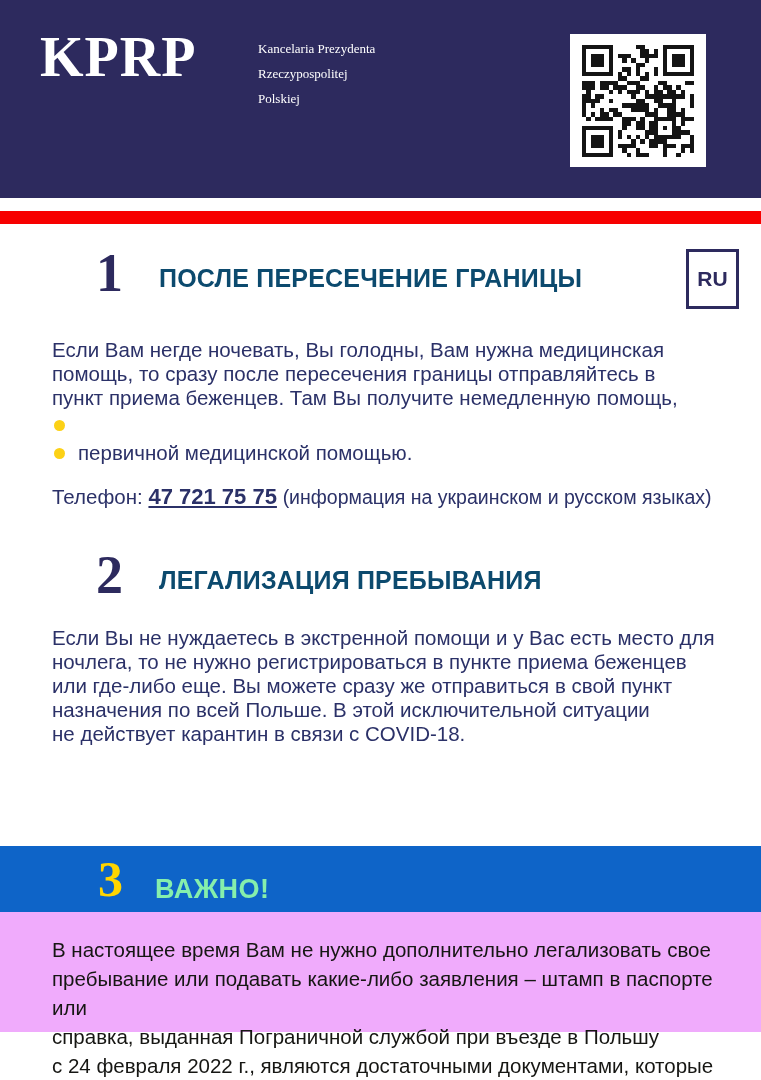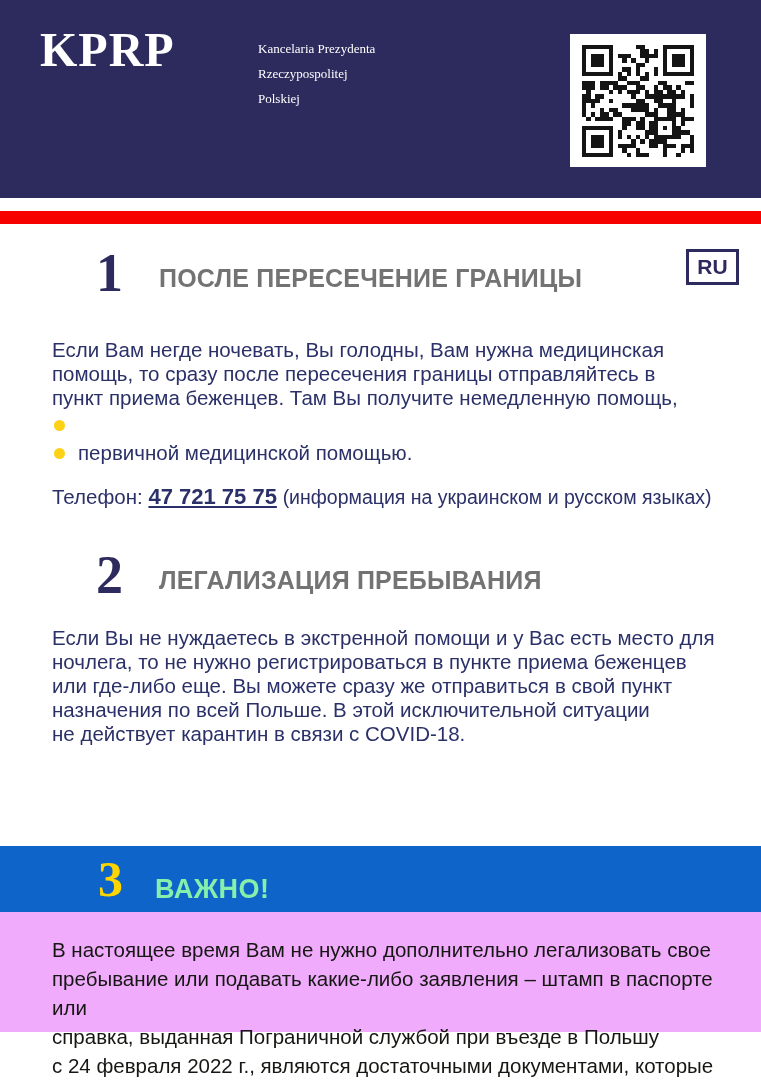--- a/index.html
+++ b/index.html
@@ -5,53 +5,53 @@
 <style>
   * { margin:0; padding:0; box-sizing:border-box; }
   html,body { background:#ffffff; }
   .page {
     width:761px; height:1080px; position:relative; overflow:hidden;
     background:#ffffff; font-family:"Liberation Sans", sans-serif;
   }
   
   .masthead { height:198px; background:#2d2a5e; position:relative; }
   .logo {
-    position:absolute; left:40px; top:17px;
+    position:absolute; left:40px; top:24px;
     font-family:"Liberation Serif", serif; font-weight:bold;
-    font-size:48px; line-height:66px; color:#ffffff; letter-spacing:1px;
+    font-size:56px; line-height:66px; color:#ffffff; letter-spacing:1px;
   }
   .org {
     position:absolute; left:258px; top:36px;
     font-family:"Liberation Serif", serif; font-size:13px; line-height:25px;
     color:#ffffff; white-space:pre-line;
   }
   .qr-box {
     position:absolute; left:570px; top:34px; width:136px; height:133px;
     background:#ffffff; display:flex; align-items:center; justify-content:center;
   }
   
   .flag-white { height:13px; background:#ffffff; }
   .flag-red   { height:13px; background:#f70000; }
   
   .content { height:622px; position:relative; color:#2b3168; }
   .lang-badge {
-    position:absolute; top:25px; left:686px; width:53px; height:36px;
+    position:absolute; top:25px; left:686px; width:53px; height:60px;
     border:3px solid #2d2a5e; display:flex; align-items:center; justify-content:center;
     font-weight:bold; font-size:21px; color:#2d2a5e; background:#ffffff;
   }
   .sec-head { display:flex; align-items:baseline; gap:36px; padding-left:96px; }
   #sec1 { padding-top:24px; }
   #sec2 { padding-top:40px; }
   .sec-num {
     font-family:"Liberation Serif", serif; font-weight:bold;
     font-size:54px; line-height:50px; color:#2d2a5e;
   }
   .sec-title {
     font-size:25px; font-weight:bold; letter-spacing:.2px;
-    position:relative; top:-4px; color:#737373;
+    position:relative; top:-4px; color:#0c4a6e;
   }
   .body {
     margin:40px 28px 0 52px; font-size:20.5px; line-height:24px;
     white-space:pre-line;
   }
   #sec2-body { margin-top:26px; }
   .bullets { list-style:none; margin:1px 0 0 54px; }
   .bullets li { display:flex; align-items:center; gap:13px; height:28px; font-size:20.5px; }
   .dot { width:11px; height:11px; border-radius:50%; background:#fcd116; flex:0 0 auto; }
   .phone { margin:17px 0 0 52px; font-size:20.5px; }

